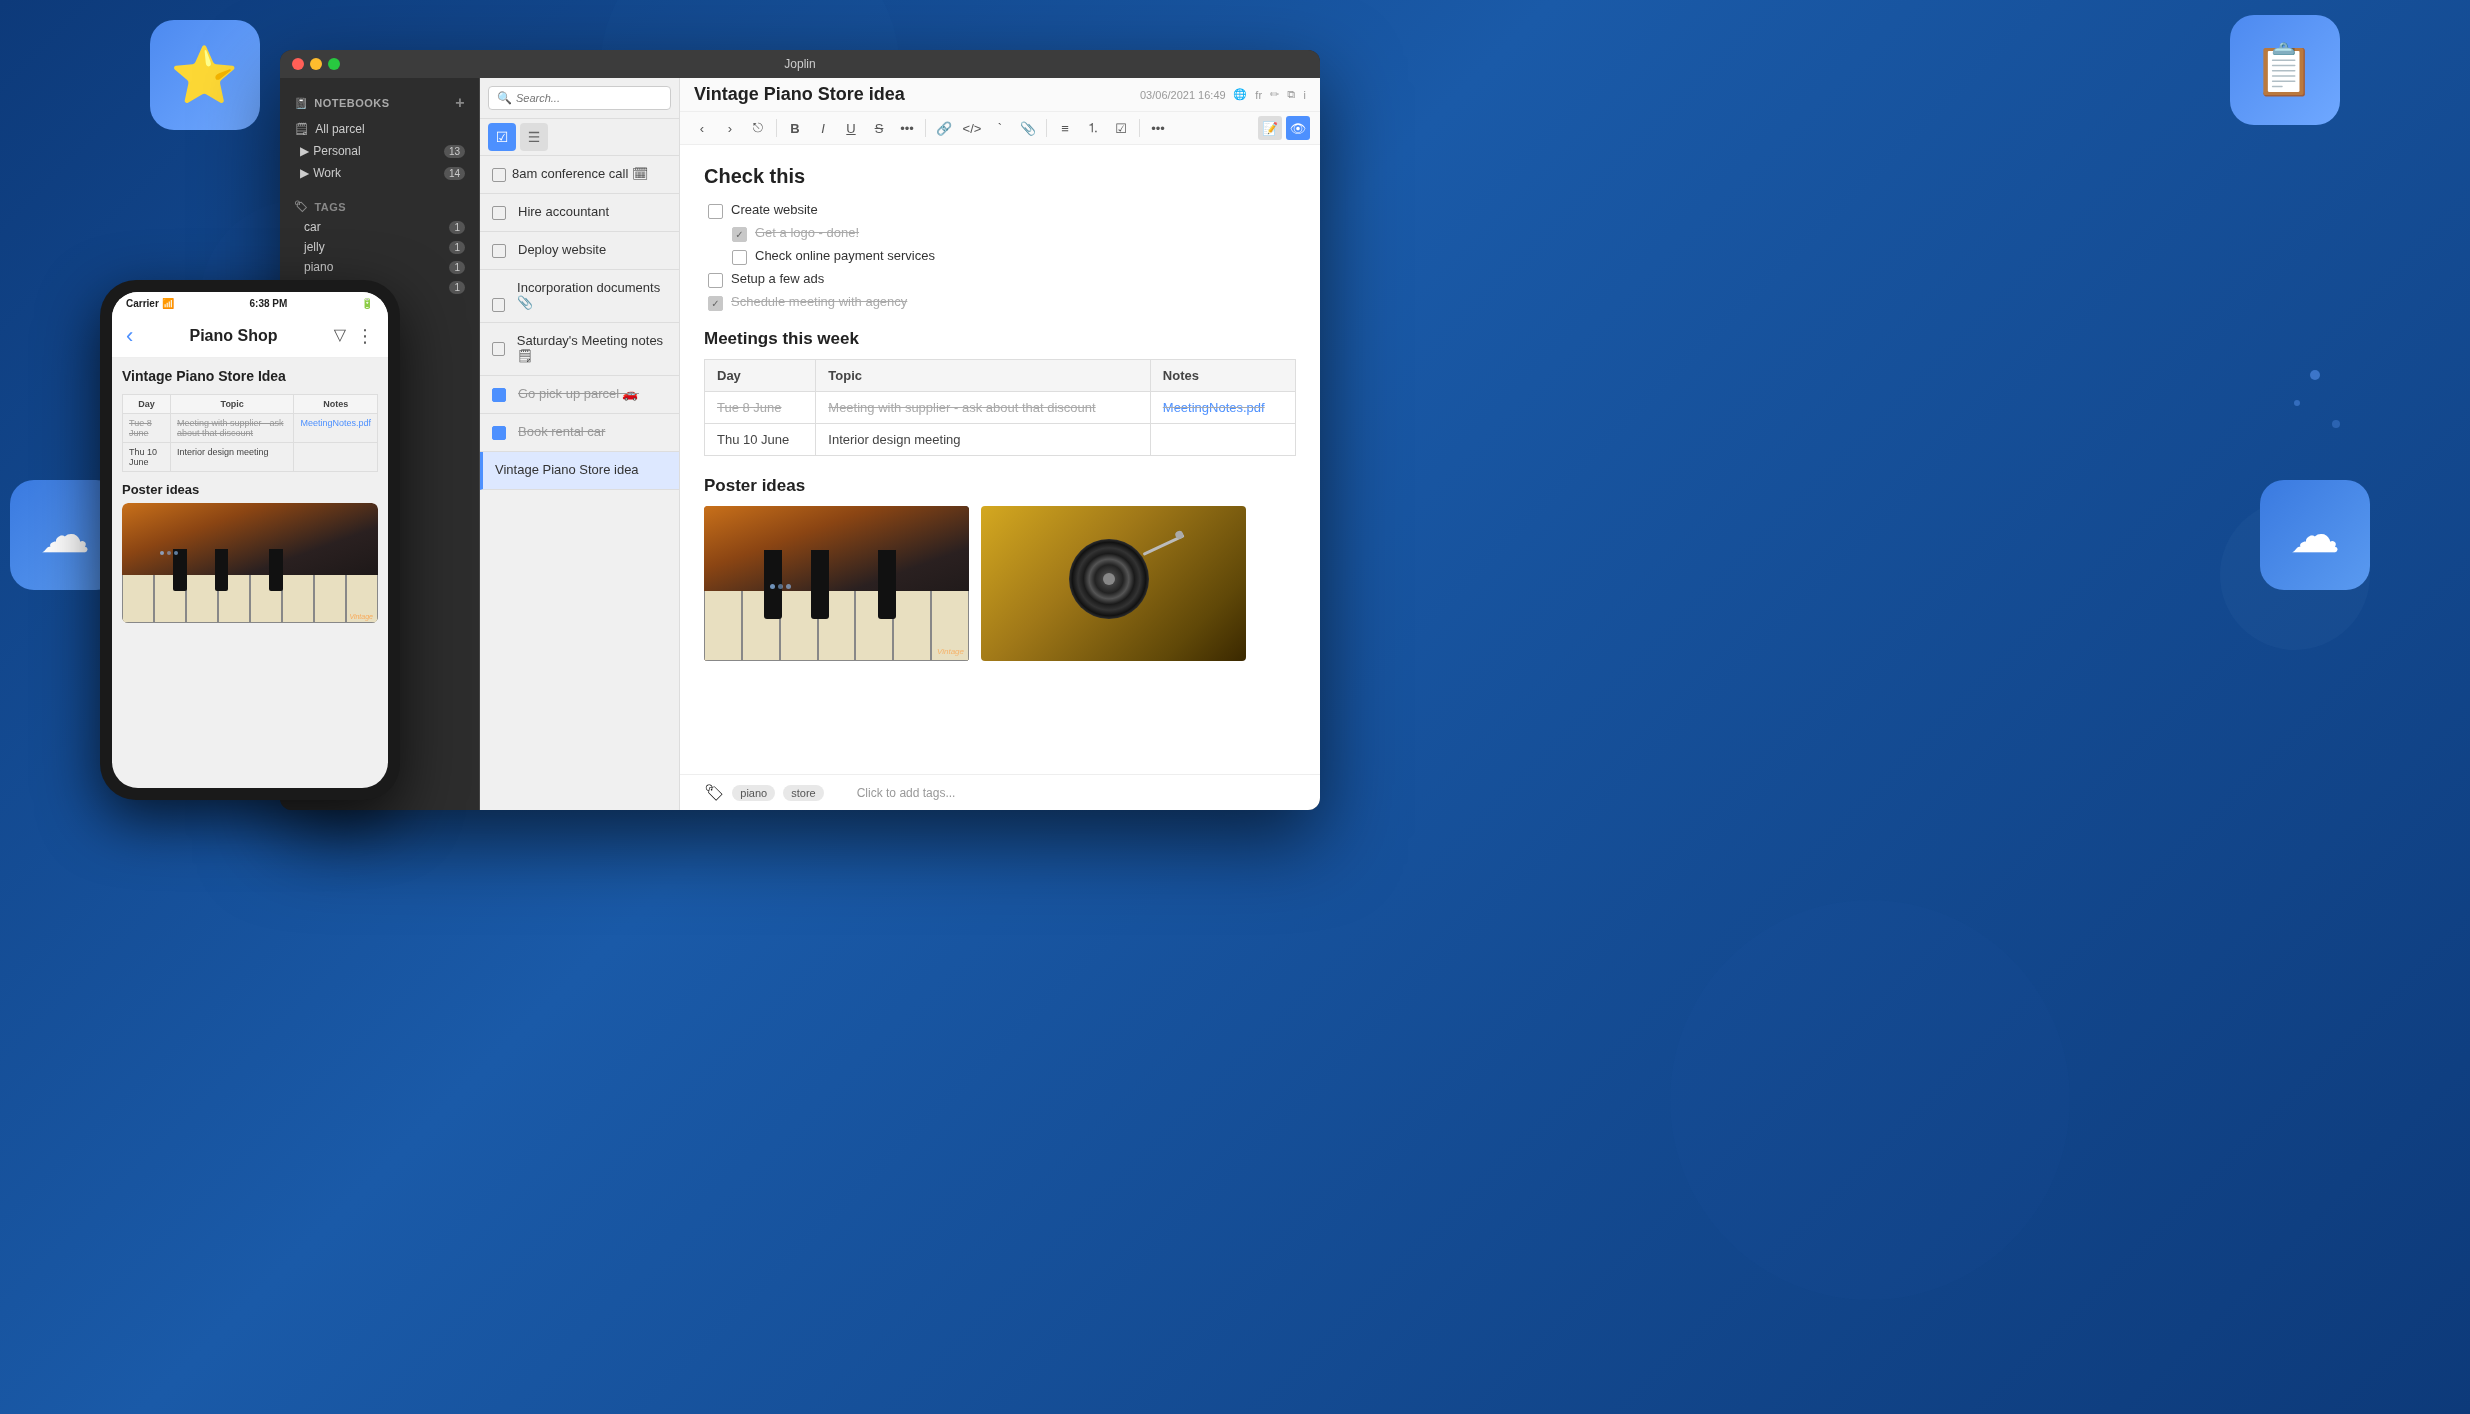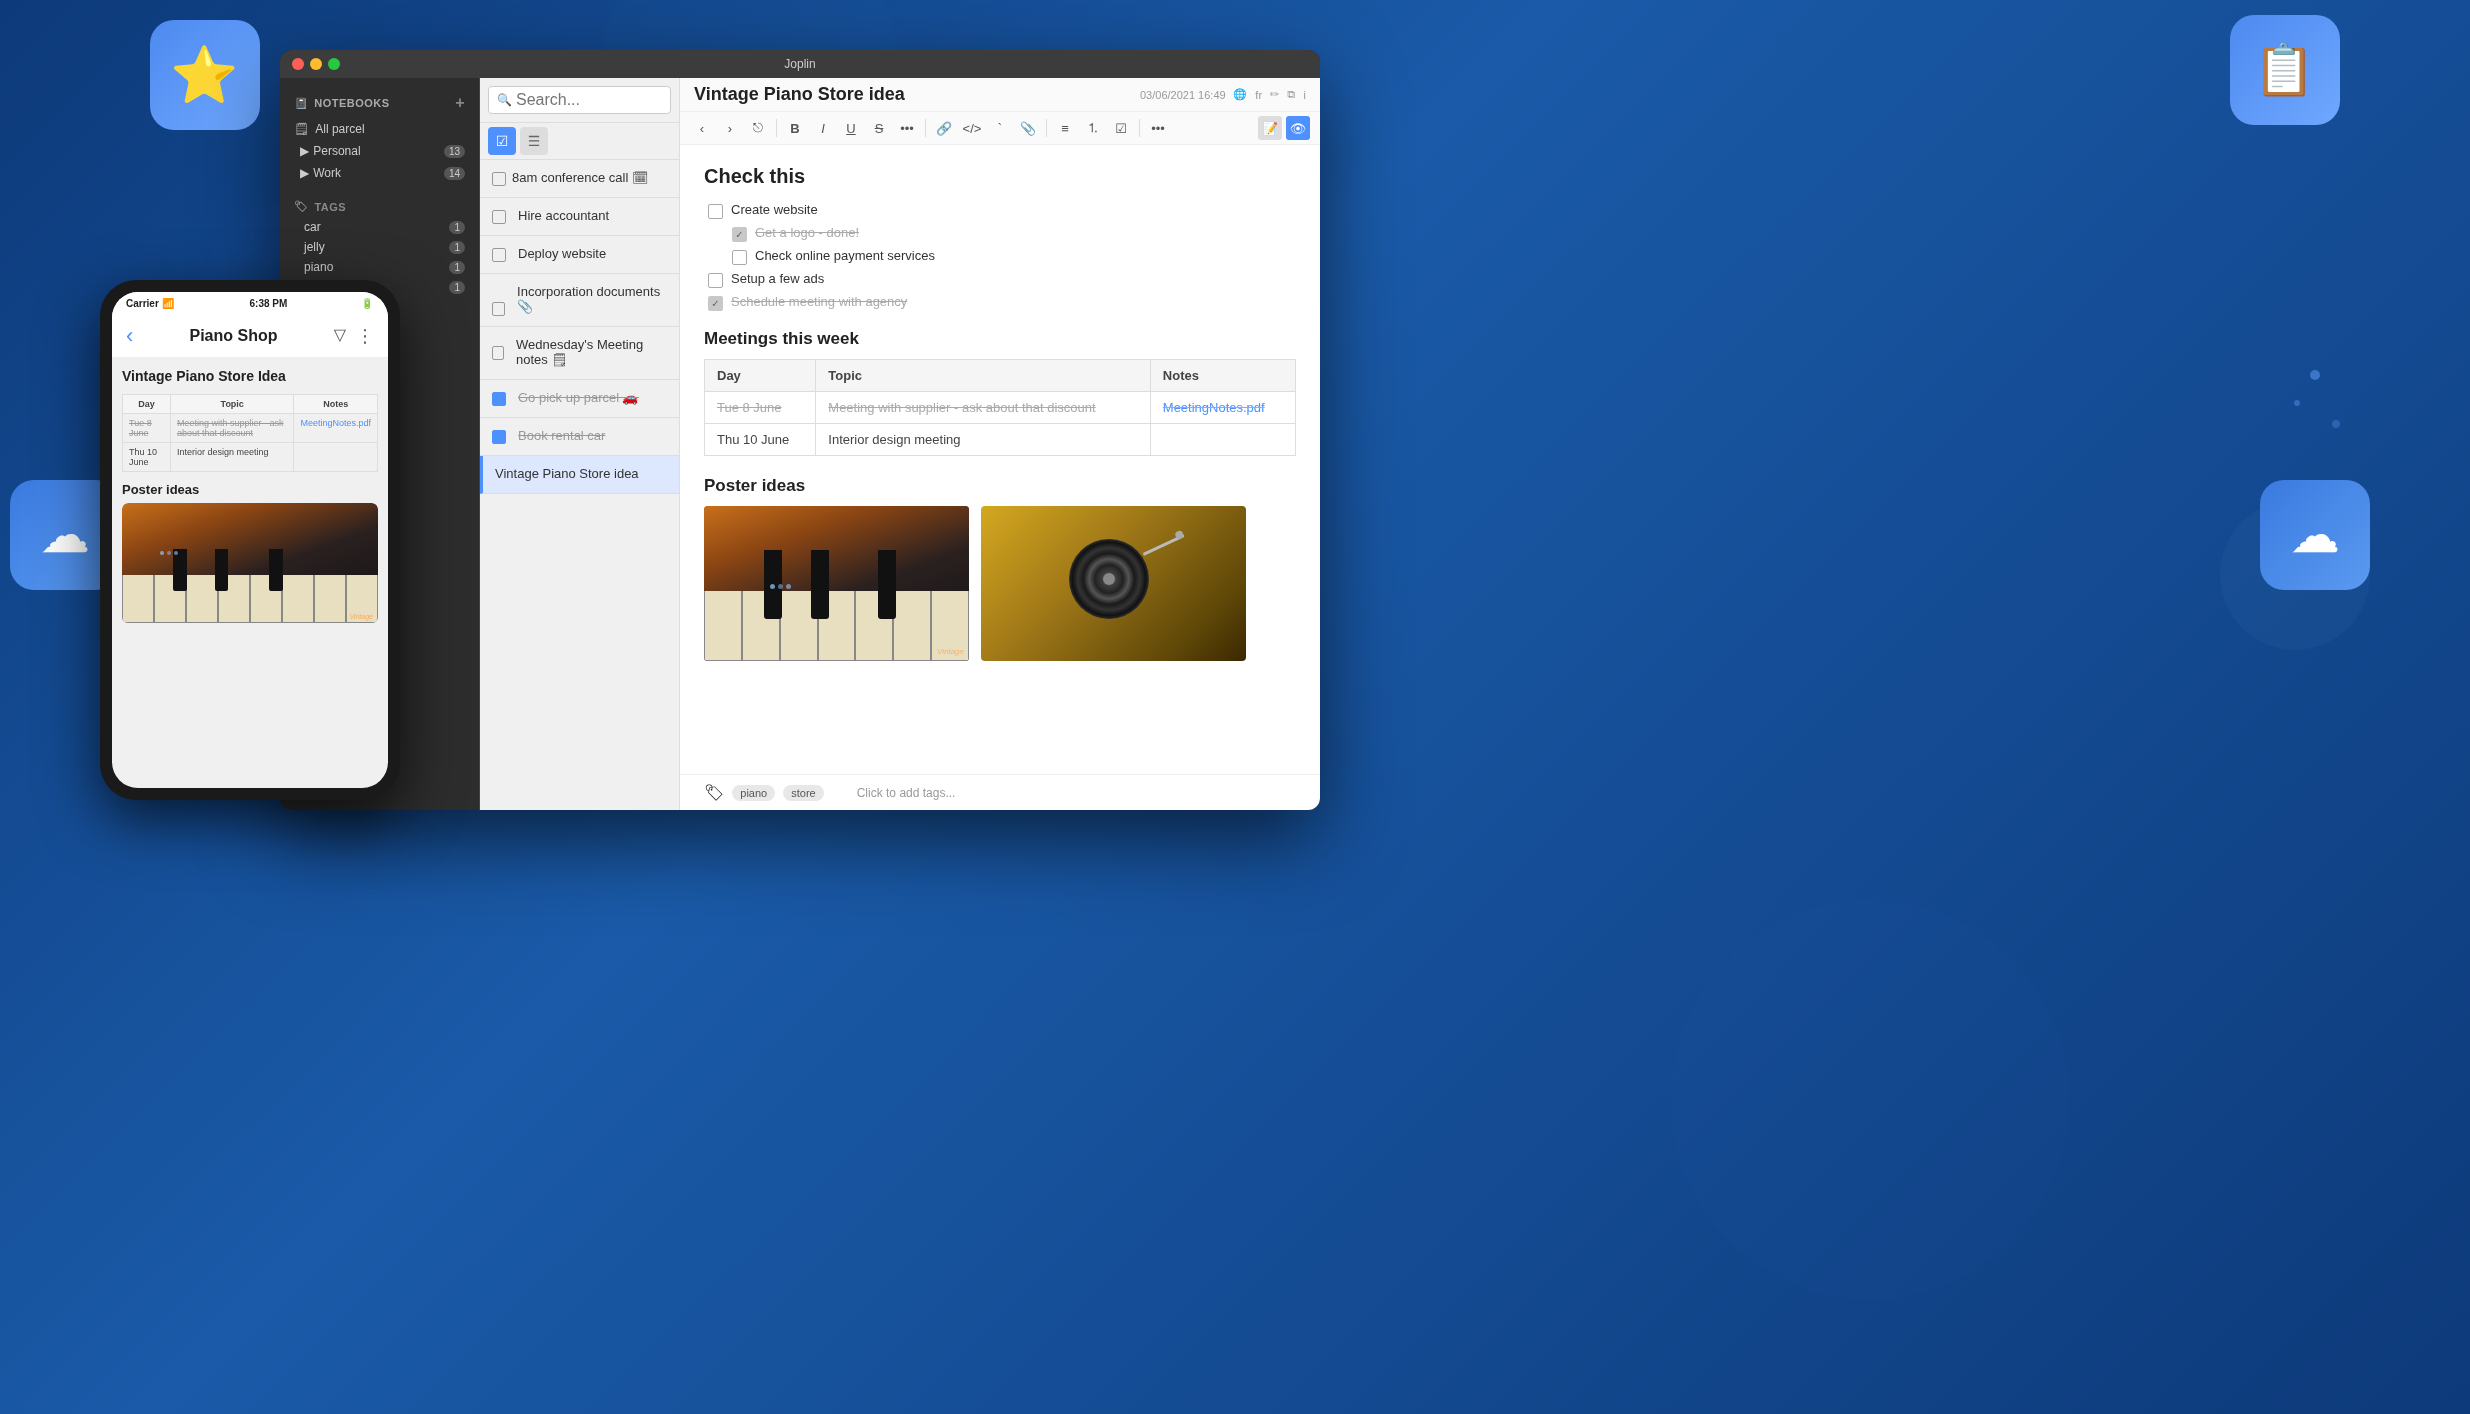--- a/index.html
+++ b/index.html
@@ -495,21 +495,21 @@
       <div class="tag-item">
         <span>store</span>
         <span class="badge">1</span>
       </div>
     </div>
 
     <div class="note-list">
       <div class="note-list-search">
         <div class="search-box">
           <span>🔍</span>
-          <input type="text" style="border: none; outline: none; background: transparent; font-size: 16px; width: 100%;" placeholder="Search...">
+          <input type="text" style="border: none; outline: none; background: transparent; font-size: 11px; width: 100%; font-style: italic;" placeholder="Search...">
         </div>
       </div>
       <div class="note-list-toolbar">
         <div class="toolbar-btn toolbar-btn-active">☑</div>
         <div class="toolbar-btn toolbar-btn-inactive">☰</div>
       </div>
 
       <div class="note-item">
         <div style="display:flex;align-items:center;">
           <span class="note-item-check"></span>
@@ -534,21 +534,21 @@
       <div class="note-item">
         <div style="display:flex;align-items:flex-end;gap:6px;">
           <span class="note-item-check"></span>
           <span class="note-item-title">Incorporation documents 📎</span>
         </div>
       </div>
 
       <div class="note-item">
         <div style="display:flex;align-items:center;gap:6px;">
           <span class="note-item-check"></span>
-          <span class="note-item-title">Wednesday's Meeting notes 🗒</span>
+          <span class="note-item-title">Saturday's Meeting notes 🗒</span>
         </div>
       </div>
 
       <div class="note-item">
         <div style="display:flex;align-items:center;gap:6px;">
           <span class="note-item-check note-item-check-done"></span>
           <span class="note-item-title note-item-strikethrough">Go pick up parcel 🚗</span>
         </div>
       </div>
 

